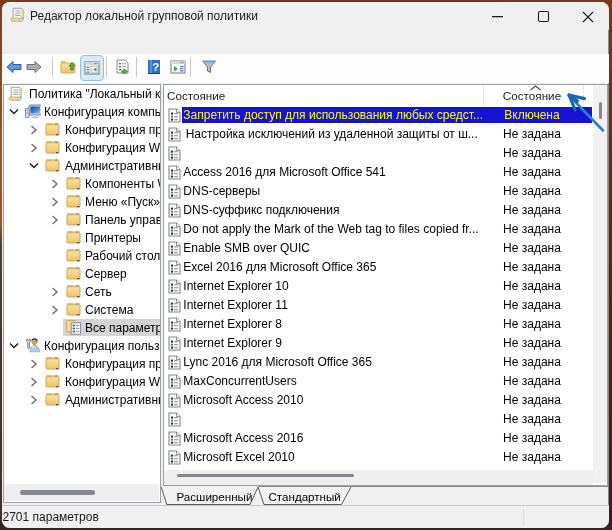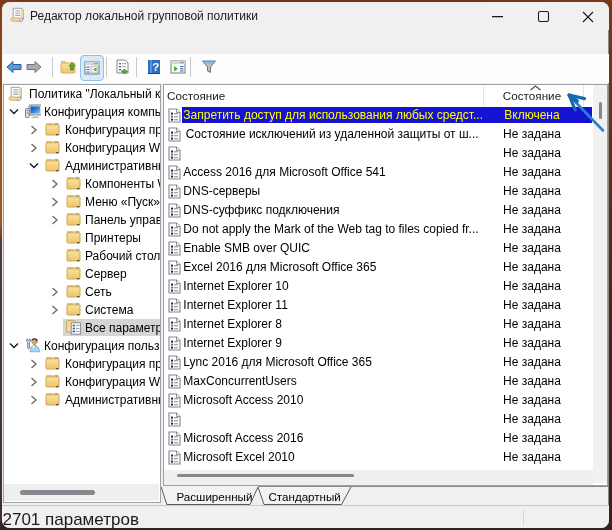--- a/index.html
+++ b/index.html
@@ -44,21 +44,21 @@
   .lrow .st{position:absolute;left:316px;width:100px;top:0;text-align:center;}
   .licon{position:absolute;left:1.5px;top:2px;}
   
   #lhead{position:absolute;left:0;top:0;width:443px;height:21px;background:#fff;font-size:11.7px;color:#1b1b1b;}
   
   .sbtrack{position:absolute;background:#f1f1f1;}
   .sbthumb{position:absolute;background:#85888c;border-radius:2px;}
   
   #tabs{position:absolute;left:161px;top:482px;width:447px;height:24px;font-size:12px;color:#000;}
   #statusbar{position:absolute;left:0;top:503px;width:100%;height:23px;background:#f1f0f0;
-    border-top:1px solid #c9c9c9;font-size:17px;color:#1b1b1b;text-align:right;}
+    border-top:1px solid #c9c9c9;font-size:12px;color:#1b1b1b;text-align:right;}
 </style></head>
 <body>
 <div id="deskT"></div>
 <div id="deskL"></div>
 <div id="deskR"></div>
 <div id="deskB"></div>
 <svg width="0" height="0" style="position:absolute">
     <defs>
   <linearGradient id="gfold" x1="0" y1="0" x2="0" y2="1">
     <stop offset="0" stop-color="#fbe49c"></stop>
@@ -374,21 +374,21 @@
       <div class="abs" style="left:419px;top:0;width:1px;height:21px;background:#e4e4e4"></div>
     </div>
     <div id="listbody">
         <div class="lrow" style="top:20.5px"><div class="abs" style="left:16px;top:1px;width:410px;height:16px;background:#1612d3"></div><svg class="licon" width="13" height="15" viewBox="0 0 13 15">
             <use href="#policy"></use>
           </svg><span class="nm" style="color:#ffff00;position:relative;left:17.3px">Запретить доступ для использования любых средст...</span><span class="st" style="color:#ffff00;">Включена</span></div>
         <div class="lrow" style="top:39.5px">
           <svg class="licon" width="13" height="15" viewBox="0 0 13 15">
             <use href="#policy"></use>
           </svg>
-          <span class="nm" style="left:17.3px"> Состояние исключений из удаленной защиты от ш...</span>
+          <span class="nm" style="left:17.3px"> Настройка исключений из удаленной защиты от ш...</span>
           <span class="st" style="">Не задана</span>
         </div>
         <div class="lrow" style="top:58.5px">
           <svg class="licon" width="13" height="15" viewBox="0 0 13 15">
             <use href="#policy"></use>
           </svg>
           <span class="st" style="">Не задана</span>
         </div>
         <div class="lrow" style="top:77.5px">
           <svg class="licon" width="13" height="15" viewBox="0 0 13 15">

